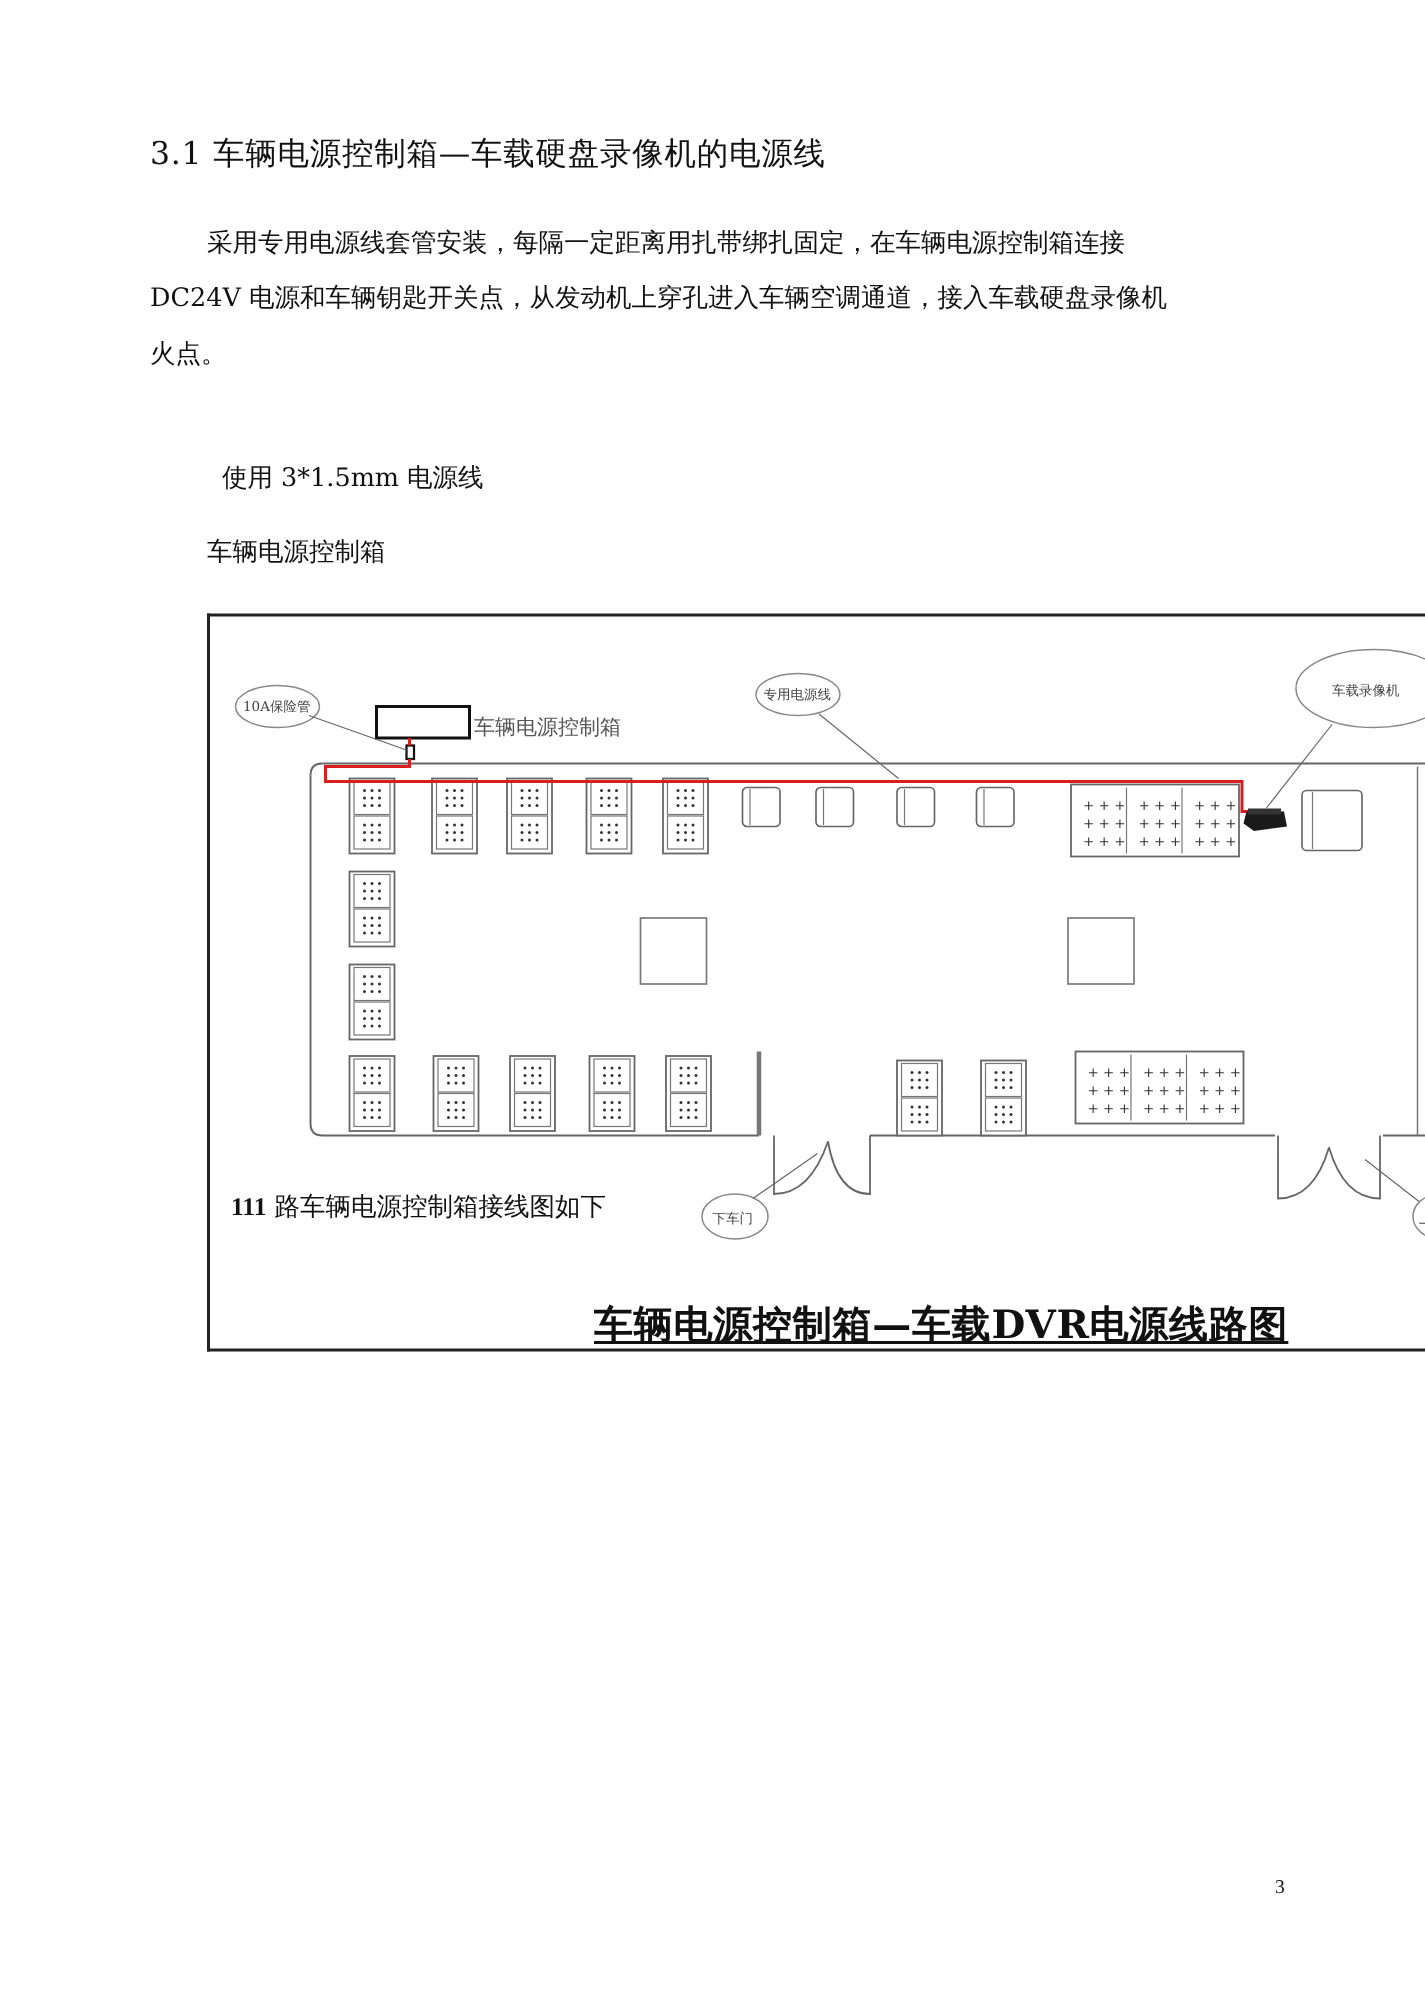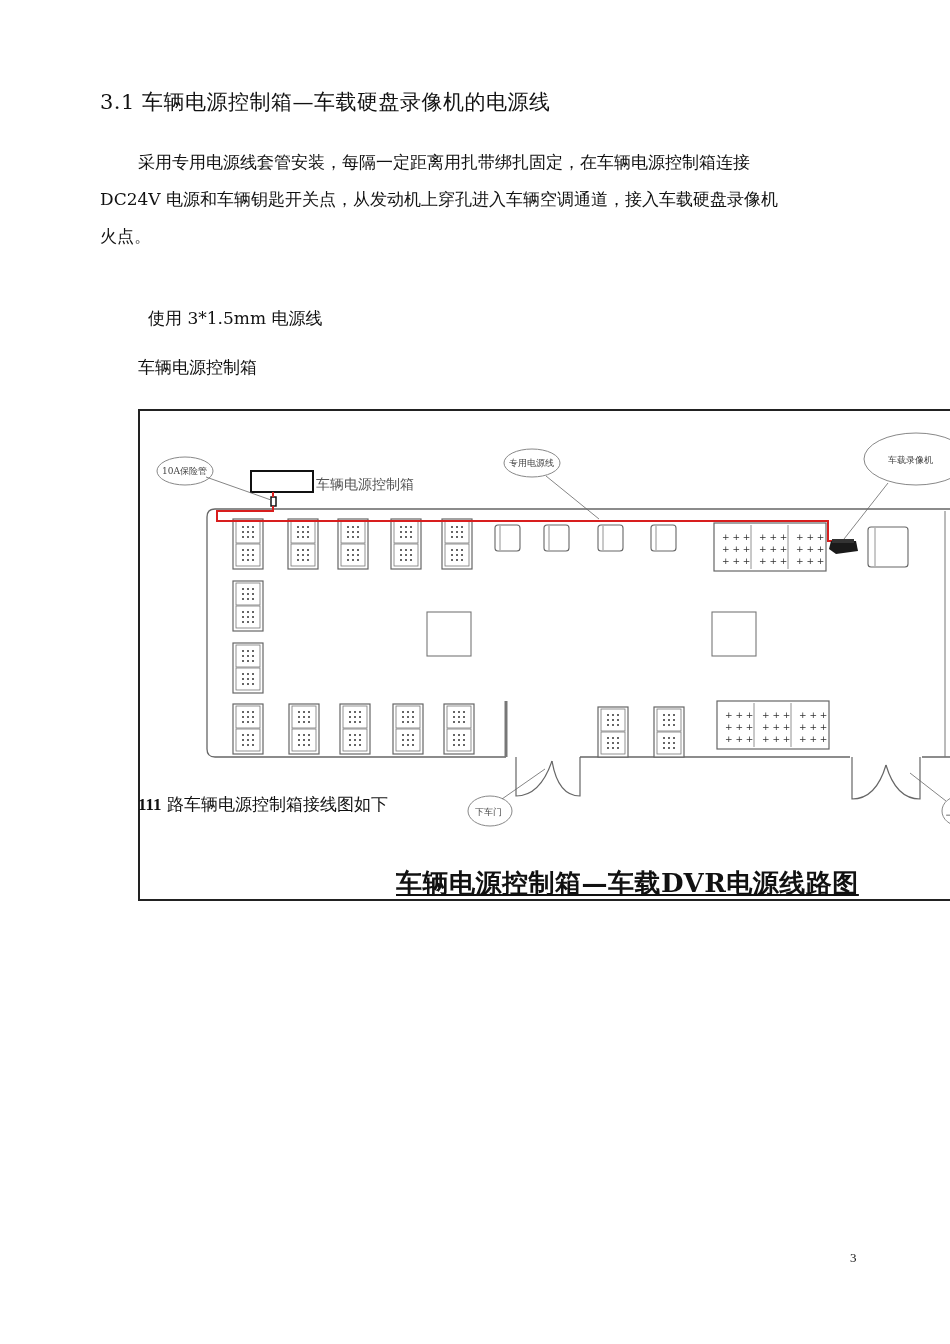--- a/index.html
+++ b/index.html
@@ -8,21 +8,21 @@
   .abs { position: absolute; }
   .heading { left: 100px; top: 88px; font-size: 21px; letter-spacing: 0.5px; white-space: nowrap; }
   .para { left: 100px; top: 144px; width: 770px; font-size: 17px; line-height: 37px; }
   .para .indent { display: inline-block; width: 38px; }
   .para .line { display: block; white-space: nowrap; }
   .spec { left: 148px; top: 307px; font-size: 17px; white-space: nowrap; text-align: right; }
   .caption-lead { left: 138px; top: 356px; font-size: 17px; white-space: nowrap; }
   .figure { left: 138px; top: 409px; width: 820px; height: 492px; border: 2px solid #222; border-right: none; box-sizing: border-box; overflow: hidden; }
   .figure svg { position: absolute; left: 0; top: 0; }
   .overlay-note { left: 138px; top: 793px; font-size: 17px; white-space: nowrap; background: transparent; }
-  .overlay-note b { font-family: "Liberation Serif", serif; }
+  .overlay-note b { font-family: "Liberation Serif", serif; padding-left: 16px; }
   .fig-title { left: 396px; top: 866px; font-size: 26px; font-weight: bold; text-decoration: underline; white-space: nowrap; letter-spacing: 0.5px; }
   .page-num { left: 850px; top: 1250px; font-size: 13px; font-family: "Liberation Serif", serif; }
   .callout { font-family: "DejaVu Serif", serif; font-size: 9px; fill: #444; }
 </style>
 </head>
 <body>
 
 <div class="abs heading">3.1 车辆电源控制箱—车载硬盘录像机的电源线</div>
 
 <div class="abs para">

